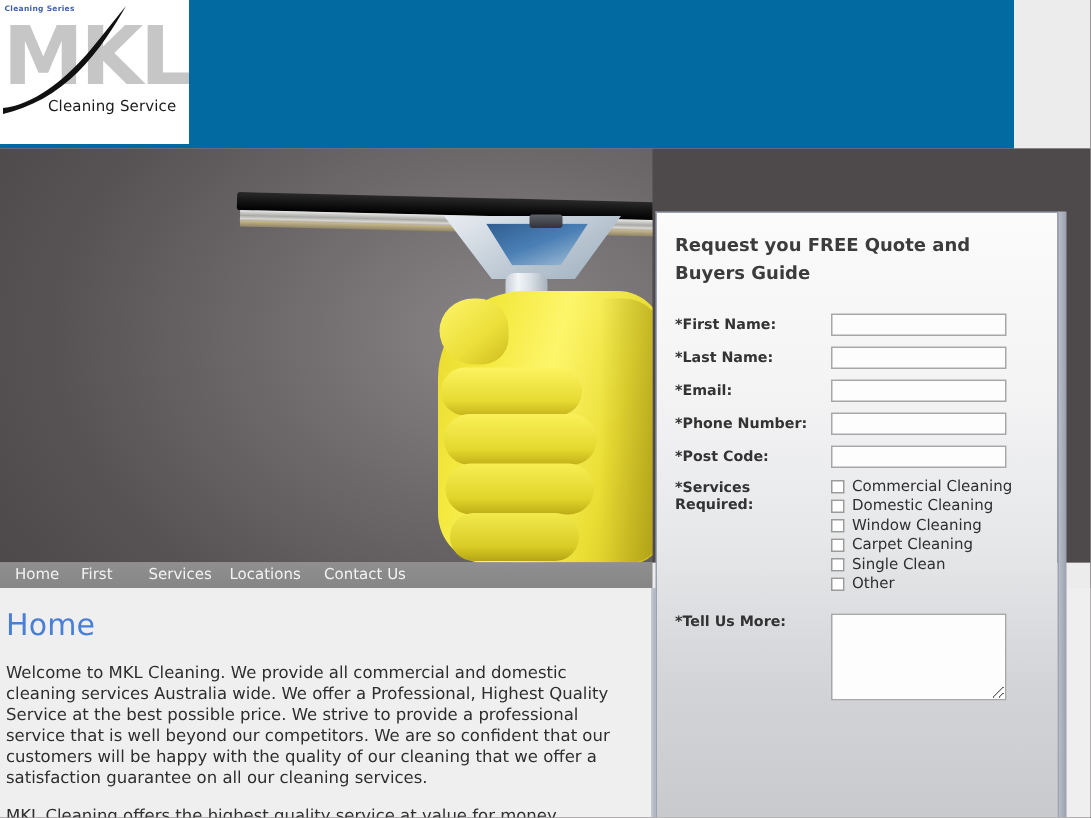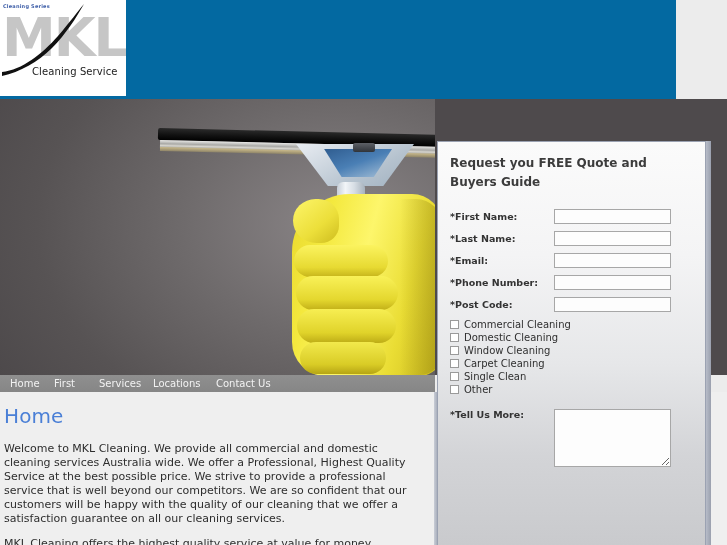--- a/index.html
+++ b/index.html
@@ -314,20 +314,21 @@
     <div class="frow">
       <label class="flabel">*Phone Number:</label>
       <input class="finput" type="text" placeholder="" style="">
     </div>
     <div class="frow">
       <label class="flabel">*Post Code:</label>
       <input class="finput" type="text" placeholder="" style="">
     </div>
 
     <div class="srow">
+      <label class="flabel">*Services Required:</label>
       <div class="cbs">
         <div class="cb-line">
           <input class="cb" type="checkbox" style="">
           <span class="cb-label">Commercial Cleaning</span>
         </div>
         <div class="cb-line">
           <input class="cb" type="checkbox" style="">
           <span class="cb-label">Domestic Cleaning</span>
         </div>
         <div class="cb-line">

